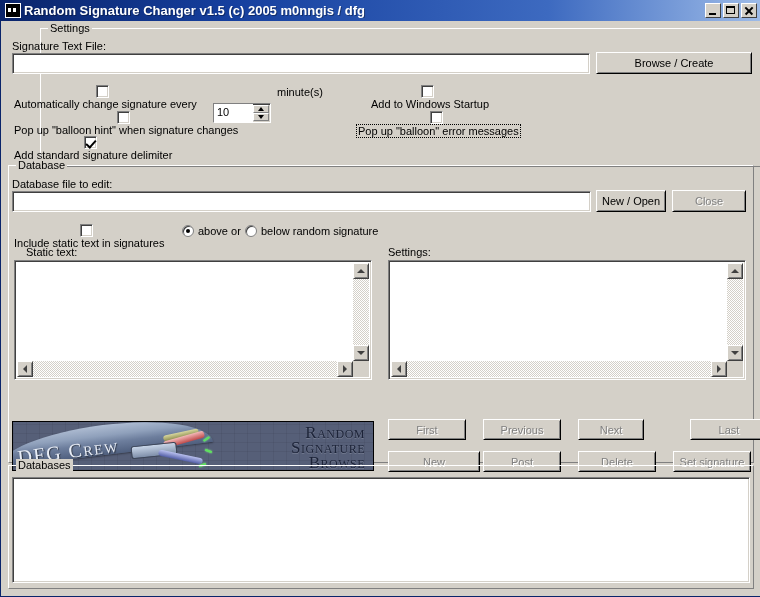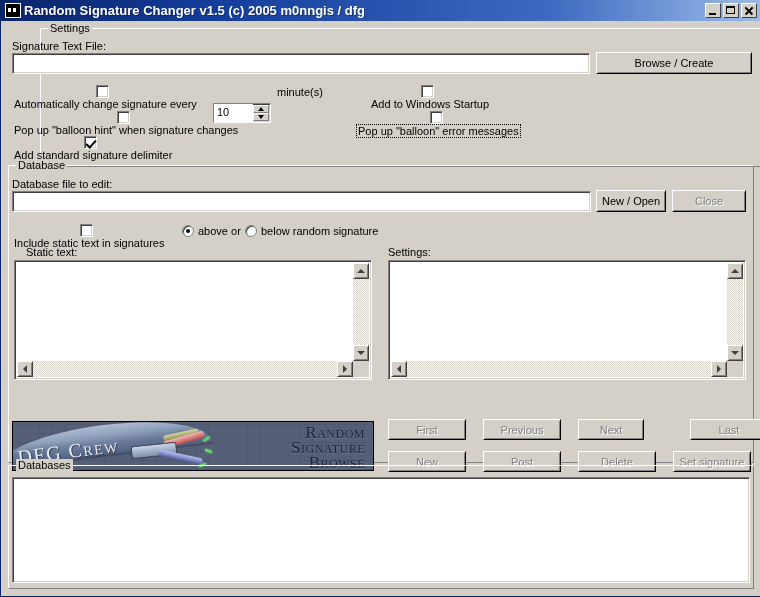--- a/index.html
+++ b/index.html
@@ -601,21 +601,21 @@
         <span>Signature</span>
         <span>Browse</span>
       </div>
     </div>
 
     <div class="btn disabled" style="left:386px; top:398px; width:78px; height:21px;">First</div>
     <div class="btn disabled" style="left:481px; top:398px; width:78px; height:21px;">Previous</div>
     <div class="btn disabled" style="left:576px; top:398px; width:66px; height:21px;">Next</div>
     <div class="btn disabled" style="left:688px; top:398px; width:78px; height:21px;">Last</div>
 
-    <div class="btn disabled" style="left:386px; top:430px; width:78px; height:21px;">New</div>
+    <div class="btn disabled" style="left:386px; top:430px; width:92px; height:21px;">New</div>
     <div class="btn disabled" style="left:481px; top:430px; width:78px; height:21px;">Post</div>
     <div class="btn disabled" style="left:576px; top:430px; width:78px; height:21px;">Delete</div>
     <div class="btn disabled" style="left:671px; top:430px; width:78px; height:21px;">Set signature</div>
 
     <div class="group" style="left:6px; top:444px; width:746px; height:124px;">
       <div class="group-inner"></div>
       <div class="group-title">Databases</div>
     </div>
 
     <div id="db-list" style="left:10px; top:456px; width:738px; height:106px;"></div>

